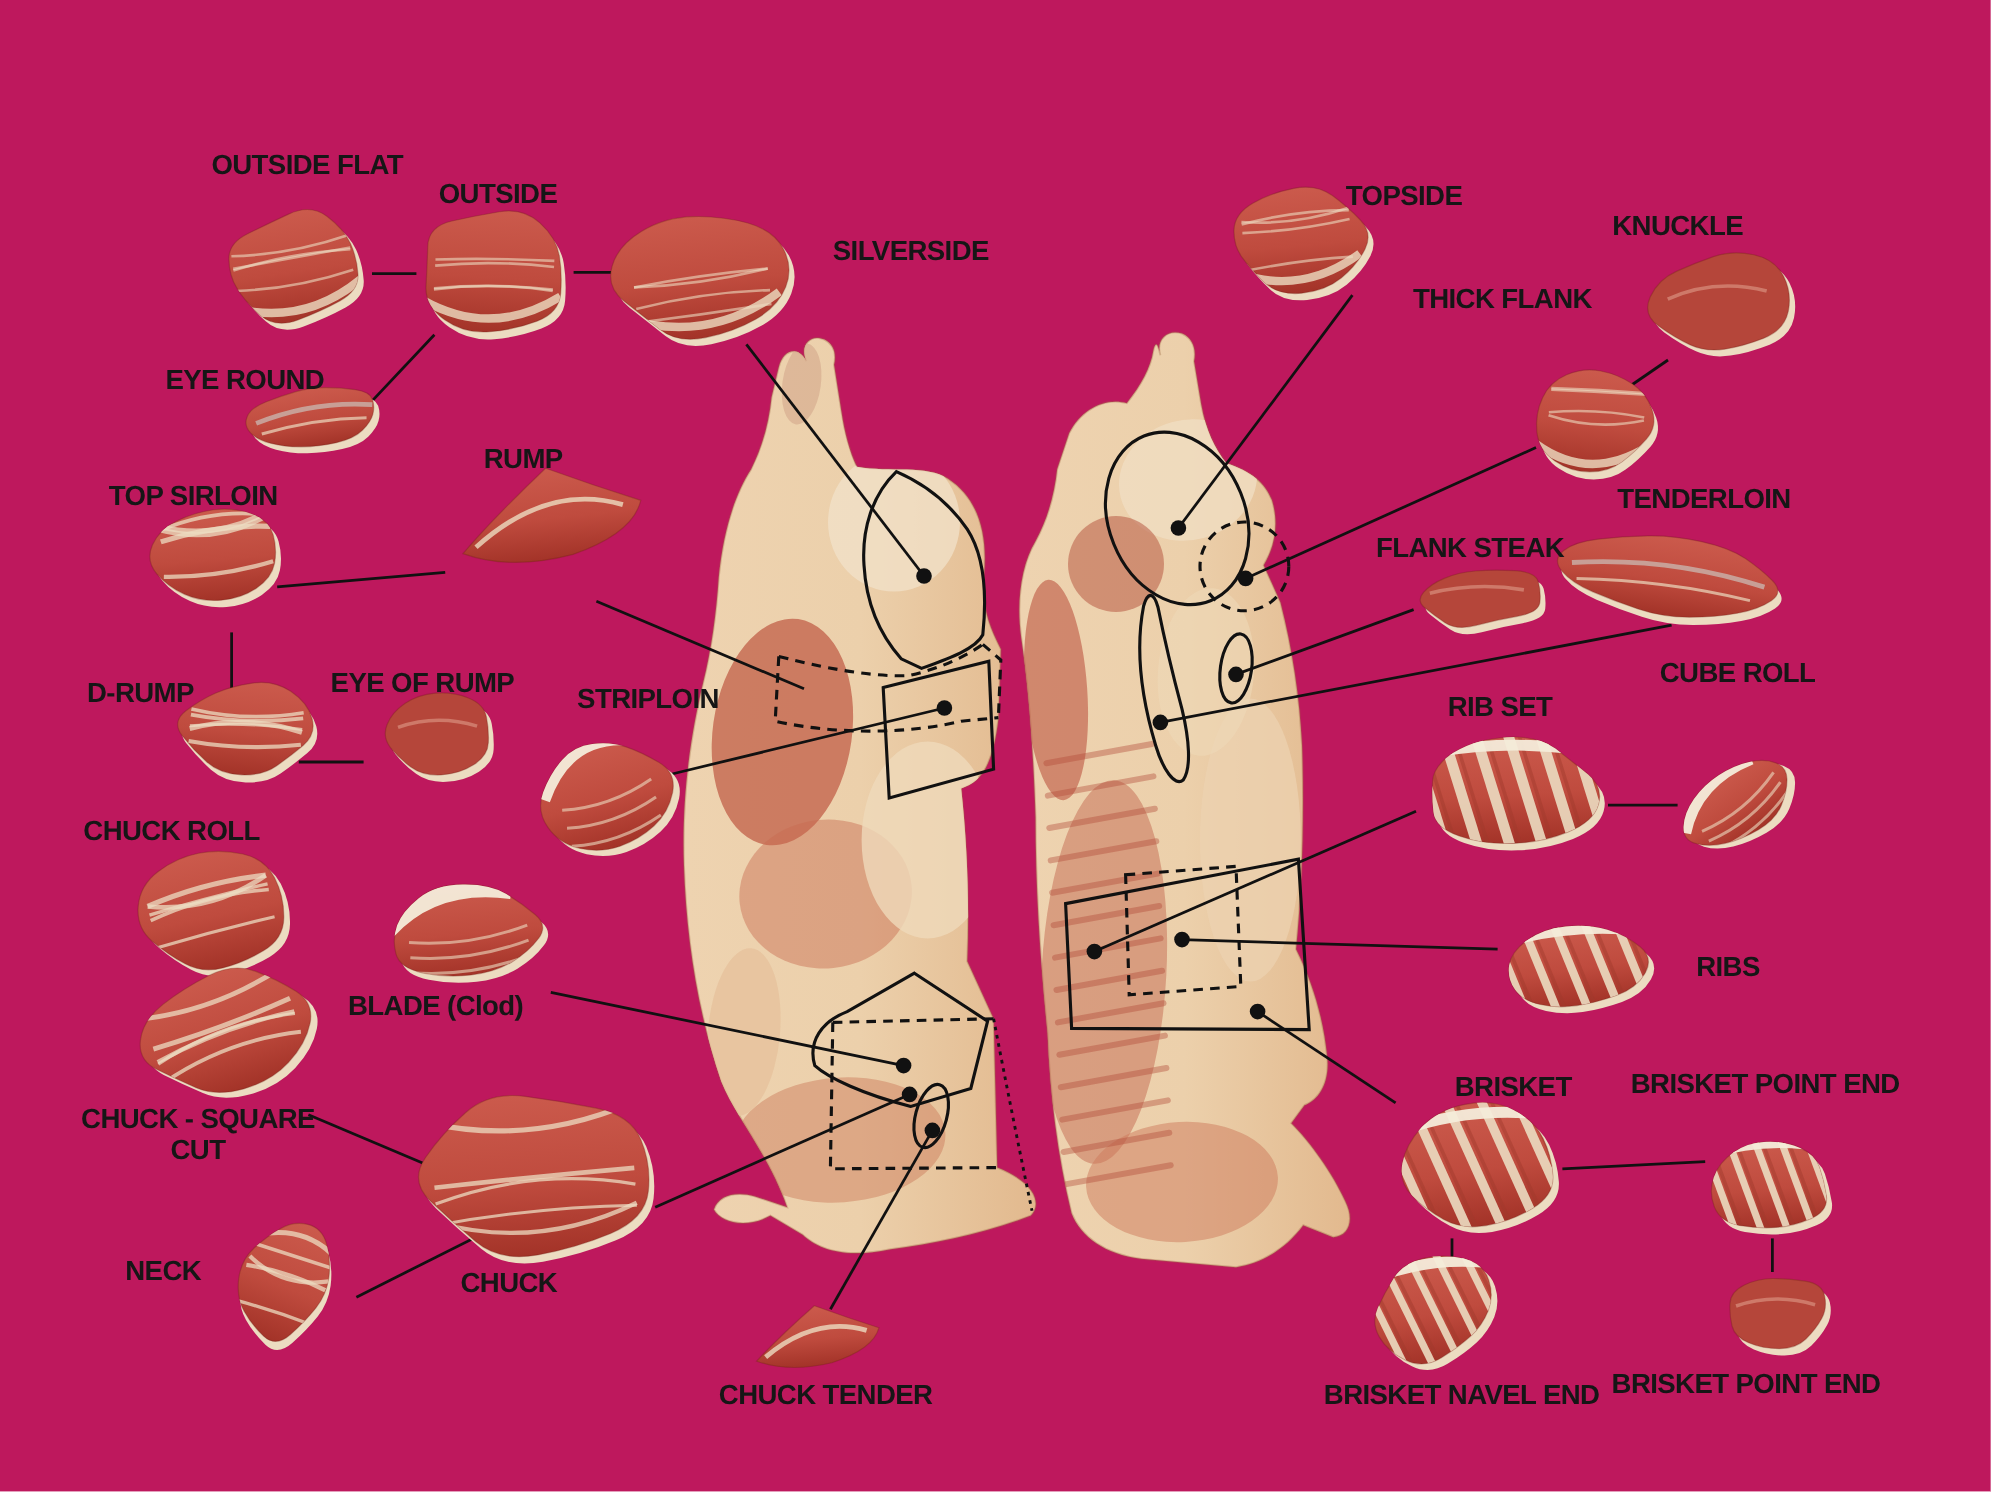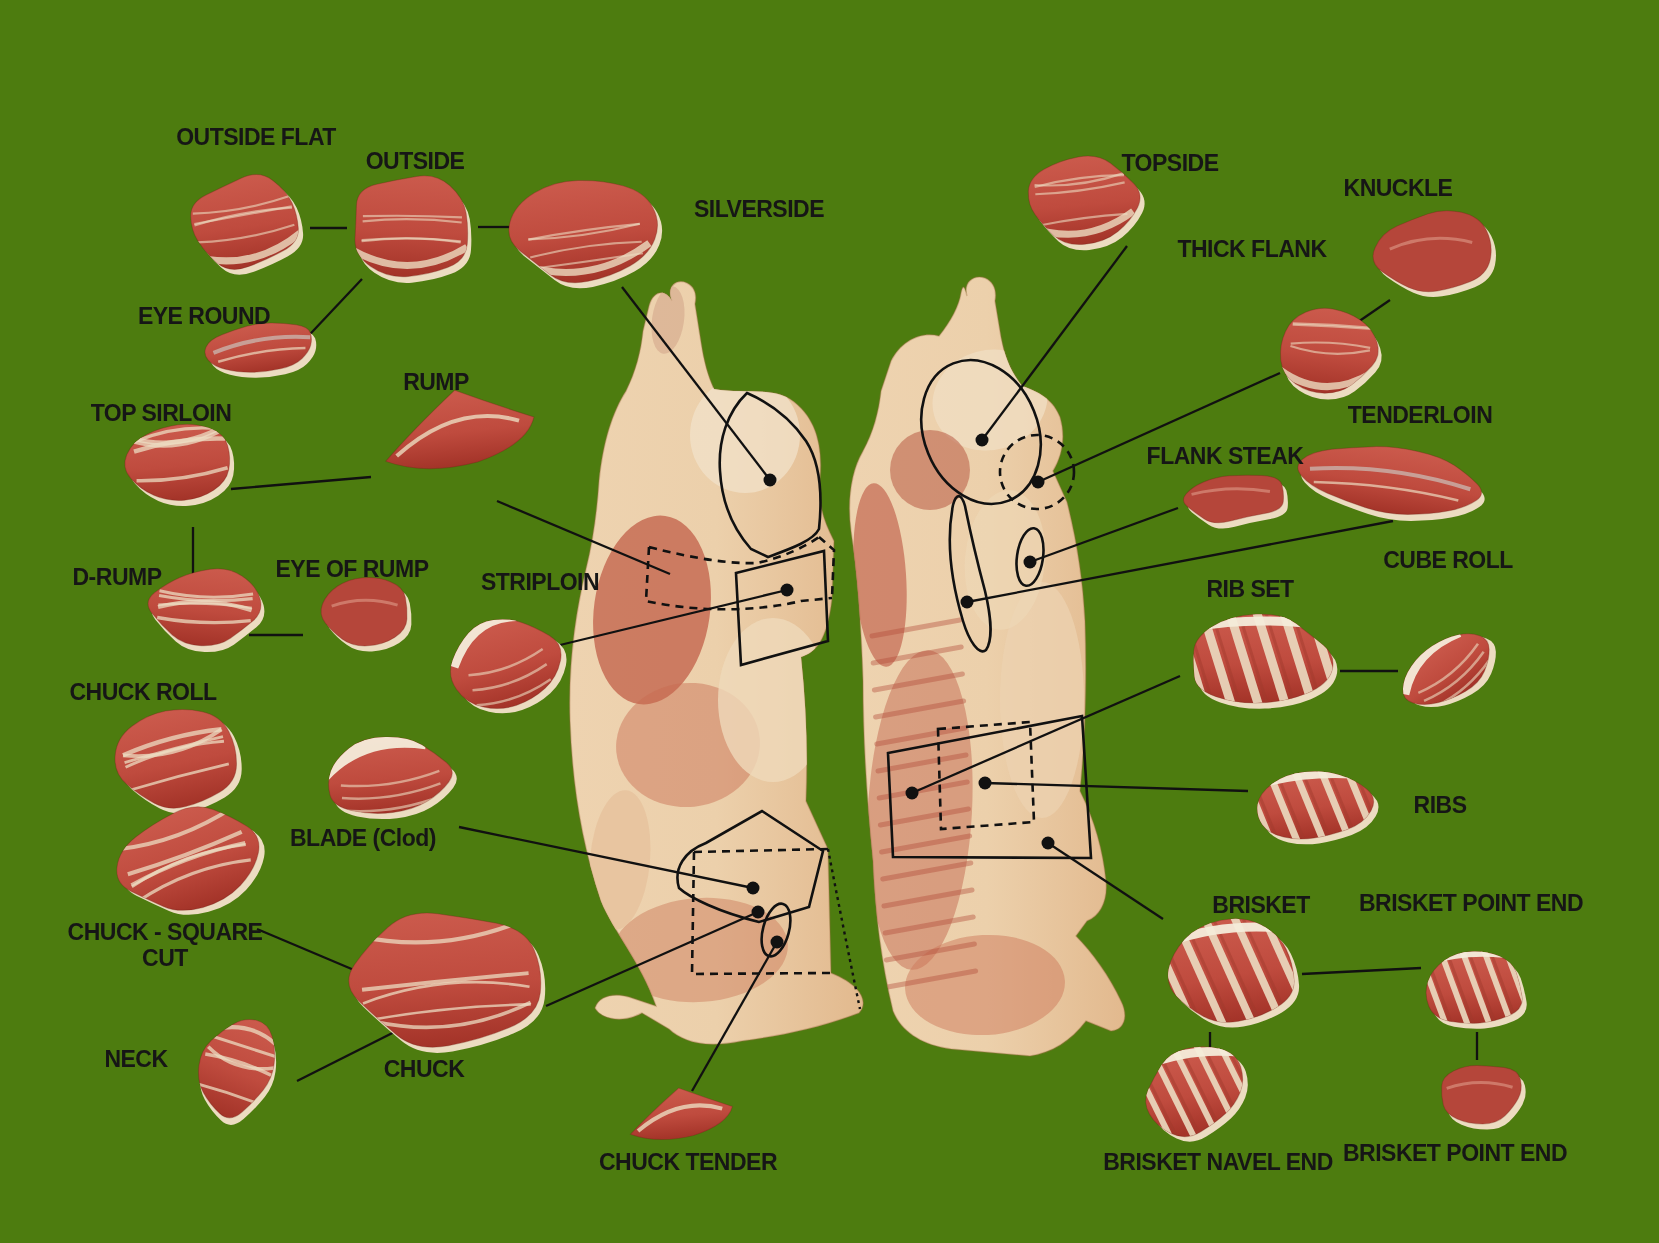--- a/index.html
+++ b/index.html
@@ -1,17 +1,17 @@
 <!DOCTYPE html>
 <html><head>
 <meta charset="utf-8">
 <style>
   html,body{margin:0;padding:0;background:#ffffff;}
   body{font-family:"Liberation Sans", sans-serif;}
-  #stage{width:1659px;height:1243px;position:relative;background:#4d7c0f;overflow:hidden;}
+  #stage{width:1659px;height:1243px;position:relative;background:#be185d;overflow:hidden;}
   svg{display:block;}
   text.cut-label{font-family:"Liberation Sans", sans-serif;font-weight:bold;letter-spacing:-0.5px;}
 </style>
 </head>
 <body>
 
 <div id="stage">
     <svg width="1659" height="1243" viewBox="0 0 1659 1243">
       <defs>
         <linearGradient id="gMeat" x1="0" y1="0" x2="0" y2="1">

